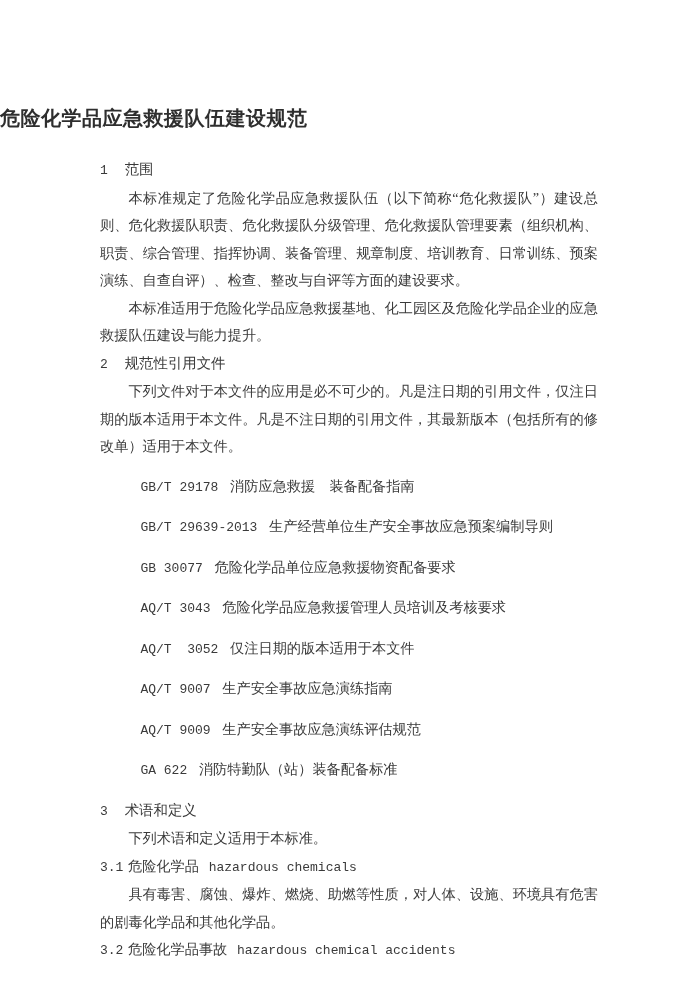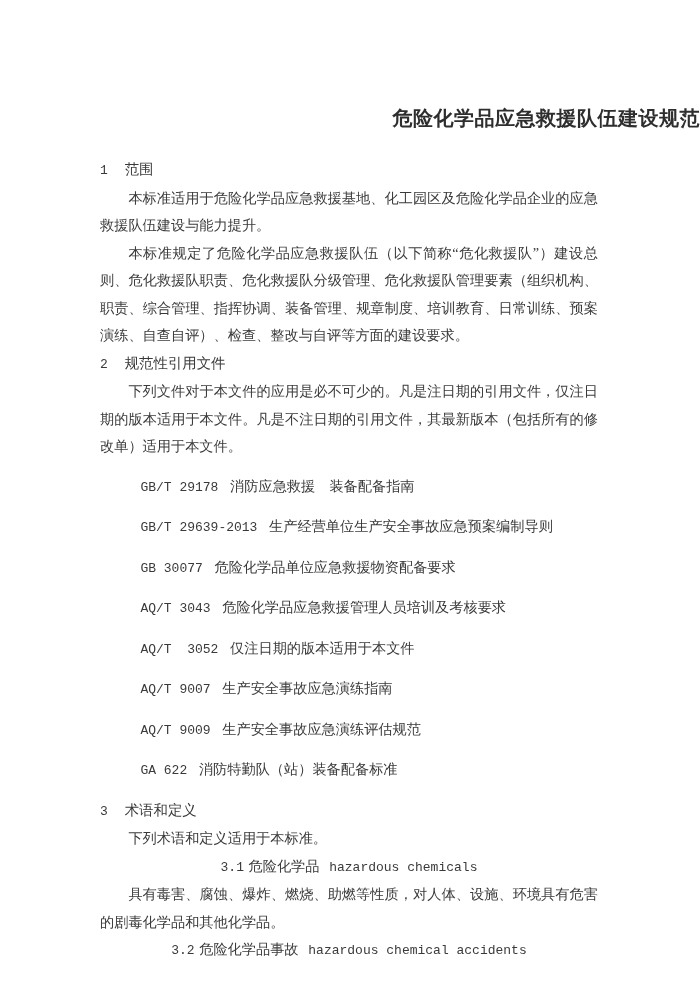--- a/index.html
+++ b/index.html
@@ -15,21 +15,21 @@
     overflow: hidden;
     font-family: "Liberation Serif", "DejaVu Serif", serif;
     color: #3a3a3a;
   }
   .doc-title {
     position: absolute;
     top: 104px;
     left: 0;
     width: 700px;
     margin: 0;
-    text-align: right;
+    text-align: left;
     font-family: "Liberation Sans", sans-serif;
     font-weight: 700;
     font-size: 20px;
     letter-spacing: 0.5px;
     color: #2e2e2e;
     line-height: 28px;
   }
   .doc-body {
     position: absolute;
     top: 156px;
@@ -64,21 +64,21 @@
     font-size: 13px;
   }
   .ref-code {
     white-space: pre;
     margin-right: 0.9em;
   }
   .term-heading {
     margin: 0;
     font-size: 14.2px;
     font-weight: normal;
-    text-align: center;
+    text-align: left;
     white-space: nowrap;
   }
   .term-num {
     margin-right: 0.35em;
   }
   .term-en {
     margin-left: 0.75em;
   }
 </style>
 </head>
@@ -86,22 +86,22 @@
 
 <div class="page">
 
   <h1 class="doc-title">危险化学品应急救援队伍建设规范</h1>
 
   <div class="doc-body">
 
     <h2 class="sec-heading">
       <span class="sec-num latin">1</span><span>范围</span>
     </h2>
+    <p class="para">本标准规定了危险化学品应急救援队伍（以下简称“危化救援队”）建设总则、危化救援队职责、危化救援队分级管理、危化救援队管理要素（组织机构、职责、综合管理、指挥协调、装备管理、规章制度、培训教育、日常训练、预案演练、自查自评）、检查、整改与自评等方面的建设要求。</p>
     <p class="para">本标准适用于危险化学品应急救援基地、化工园区及危险化学品企业的应急救援队伍建设与能力提升。</p>
-    <p class="para">本标准规定了危险化学品应急救援队伍（以下简称“危化救援队”）建设总则、危化救援队职责、危化救援队分级管理、危化救援队管理要素（组织机构、职责、综合管理、指挥协调、装备管理、规章制度、培训教育、日常训练、预案演练、自查自评）、检查、整改与自评等方面的建设要求。</p>
 
     <h2 class="sec-heading">
       <span class="sec-num latin">2</span><span>规范性引用文件</span>
     </h2>
     <p class="para">下列文件对于本文件的应用是必不可少的。凡是注日期的引用文件，仅注日期的版本适用于本文件。凡是不注日期的引用文件，其最新版本（包括所有的修改单）适用于本文件。</p>
 
     <p class="ref-line">
       <span class="latin ref-code">GB/T 29178</span><span>消防应急救援　装备配备指南</span>
     </p>
     <p class="ref-line">

